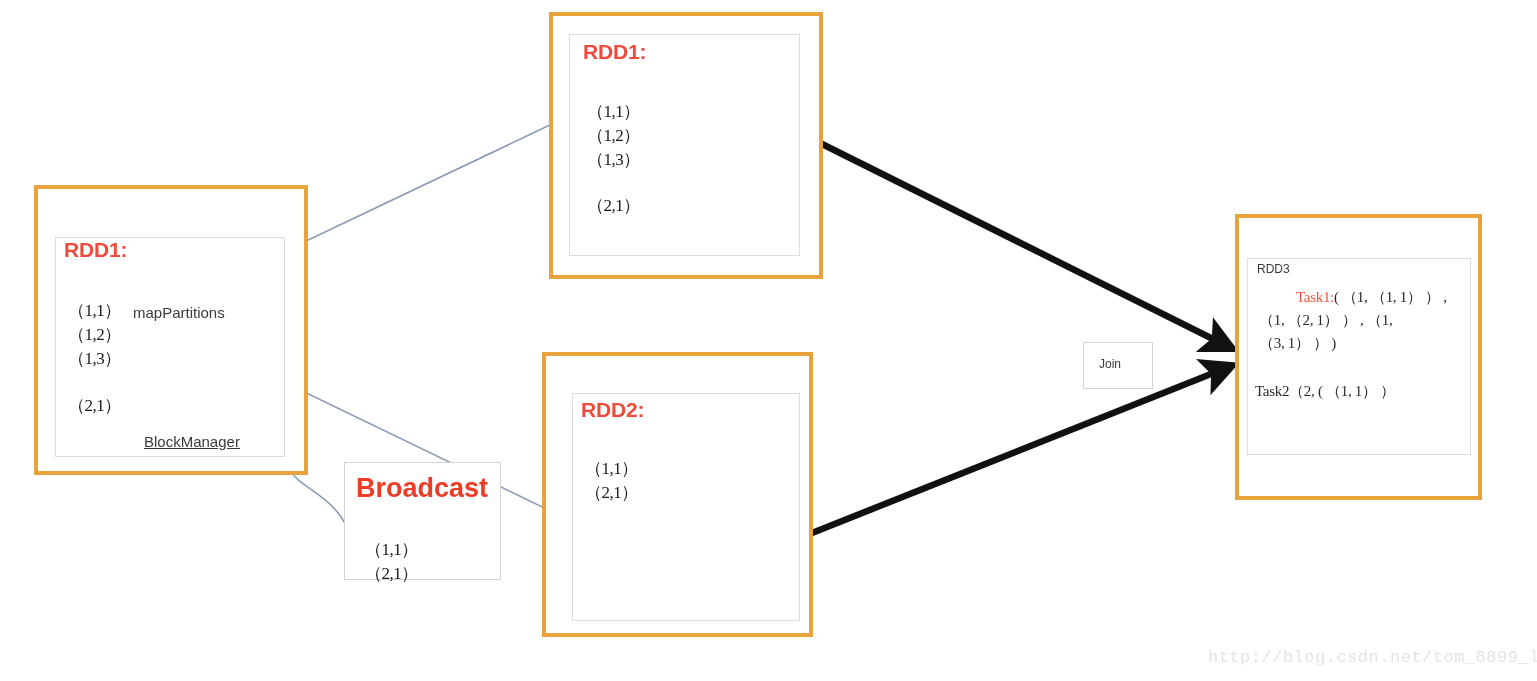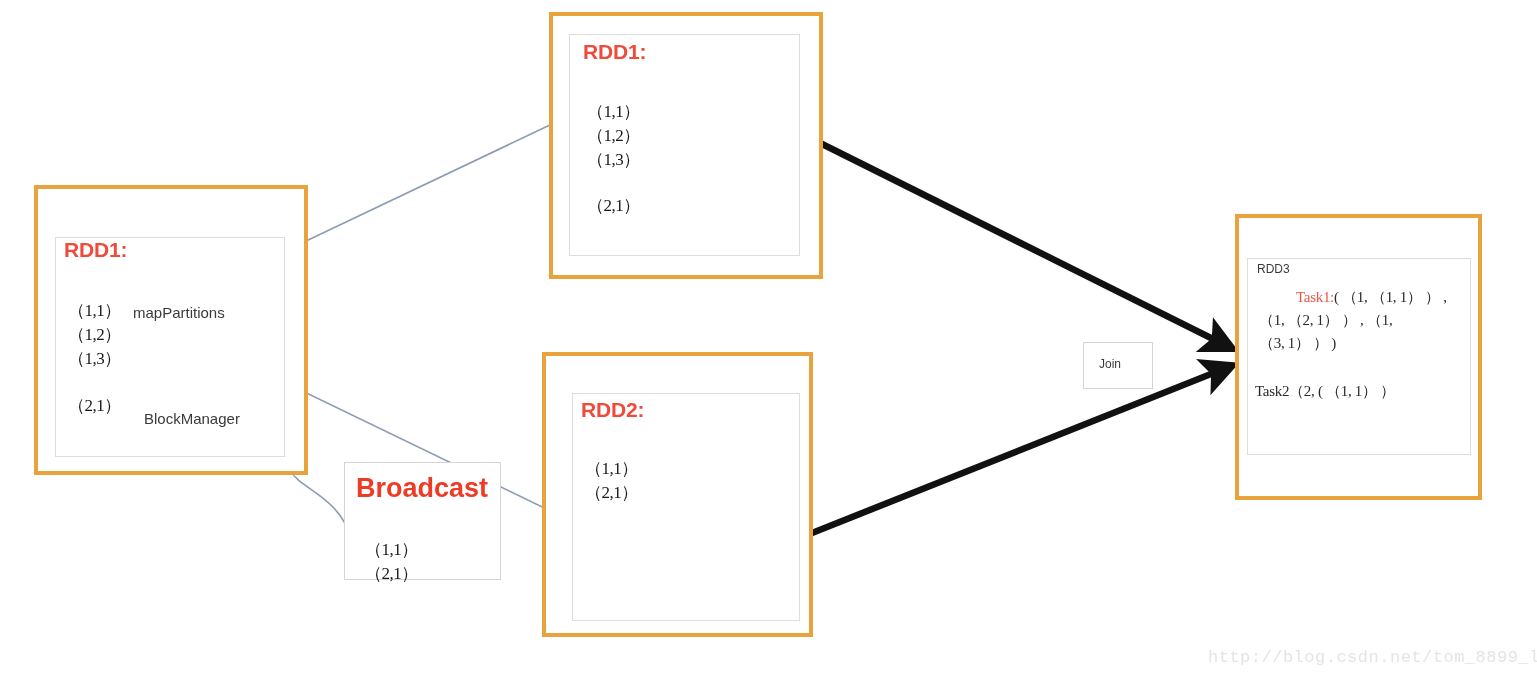--- a/index.html
+++ b/index.html
@@ -140,21 +140,21 @@
 
   <div class="rdd-box" style="left:34px; top:185px; width:274px; height:290px;">
     <div class="inner-box" style="left:17px; top:48px; width:230px; height:220px;"></div>
   </div>
   <div class="abs title-red" style="left:64px; top:238px;">RDD1:</div>
   <div class="abs pair" style="left:68px; top:267px;">（1,1）</div>
   <div class="abs pair" style="left:68px; top:291px;">（1,2）</div>
   <div class="abs pair" style="left:68px; top:315px;">（1,3）</div>
   <div class="abs pair" style="left:68px; top:362px;">（2,1）</div>
   <div class="abs plain-label" style="left:133px; top:304px;">mapPartitions</div>
-  <div class="abs plain-label" style="left:144px; top:410px;">BlockManager</div>
+  <div class="abs plain-label" style="left:144px; top:433px;text-decoration:underline;">BlockManager</div>
 
   <div class="rdd-box" style="left:549px; top:12px; width:274px; height:267px;">
     <div class="inner-box" style="left:16px; top:18px; width:231px; height:222px;"></div>
   </div>
   <div class="abs title-red" style="left:583px; top:40px;">RDD1:</div>
   <div class="abs pair" style="left:587px; top:68px;">（1,1）</div>
   <div class="abs pair" style="left:587px; top:92px;">（1,2）</div>
   <div class="abs pair" style="left:587px; top:116px;">（1,3）</div>
   <div class="abs pair" style="left:587px; top:162px;">（2,1）</div>
 

